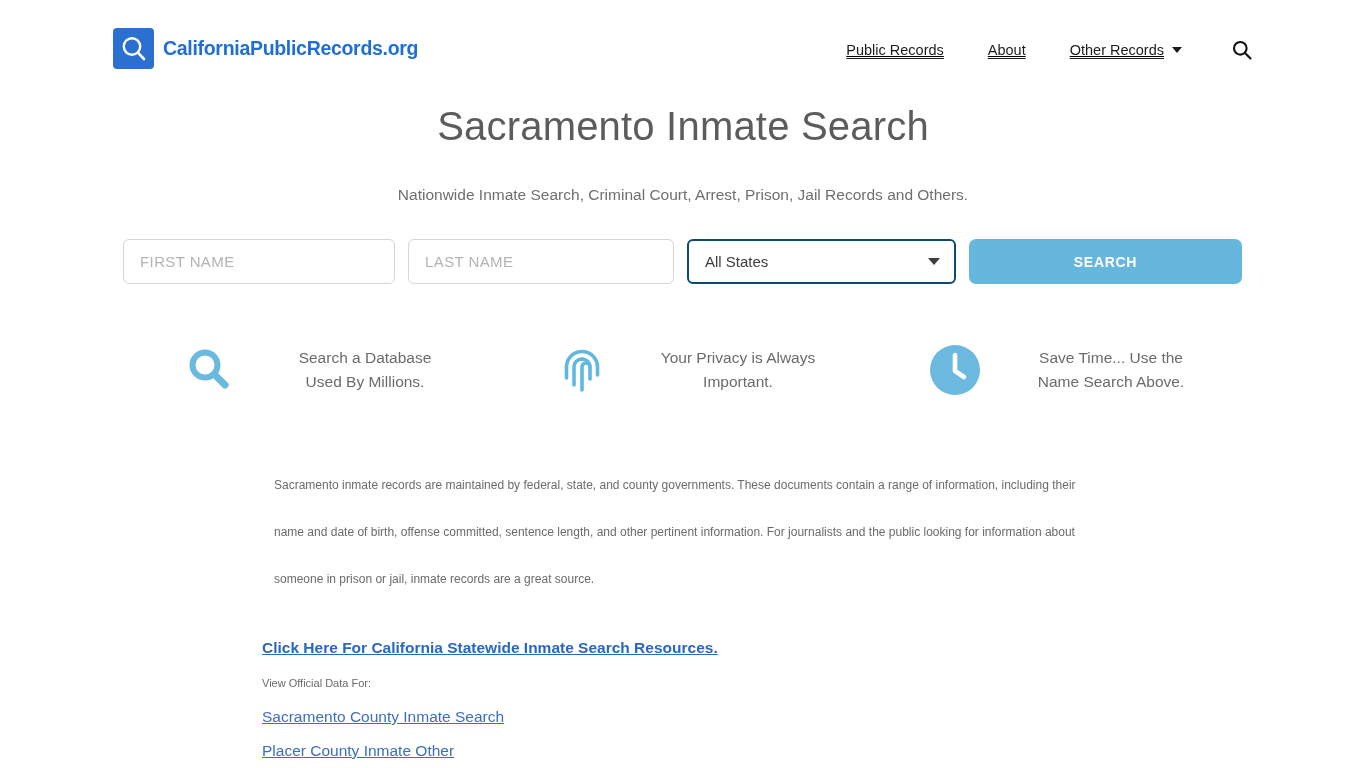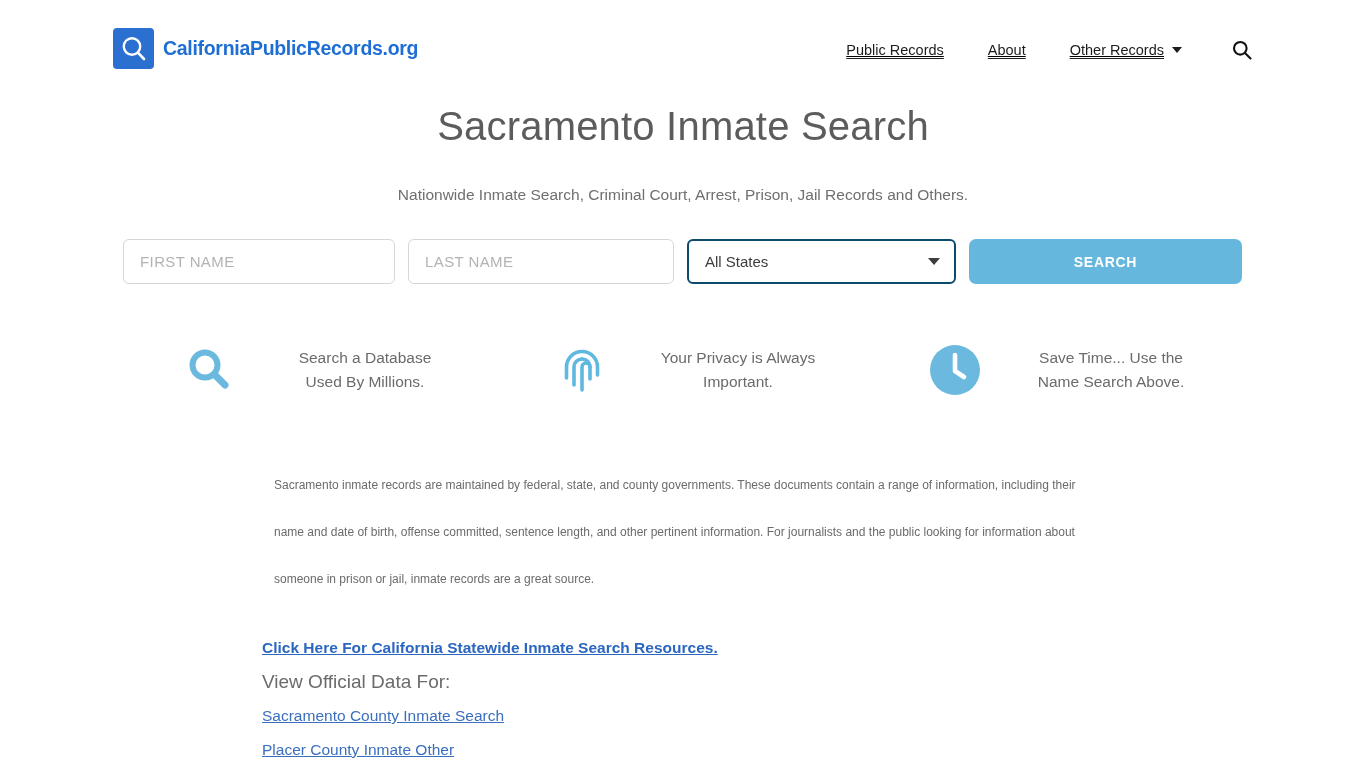--- a/index.html
+++ b/index.html
@@ -233,21 +233,21 @@
     text-decoration: underline;
     cursor: pointer;
   }
   .link-plain {
     font-size: 15.5px;
     color: #3a6fbe;
     text-decoration: underline;
     cursor: pointer;
   }
   .link-label {
-    font-size: 19px;
+    font-size: 11px;
     color: #6b6b6b;
   }
 </style>
 </head>
 <body>
 
 <div class="page">
 
   <header class="site-header">
 

